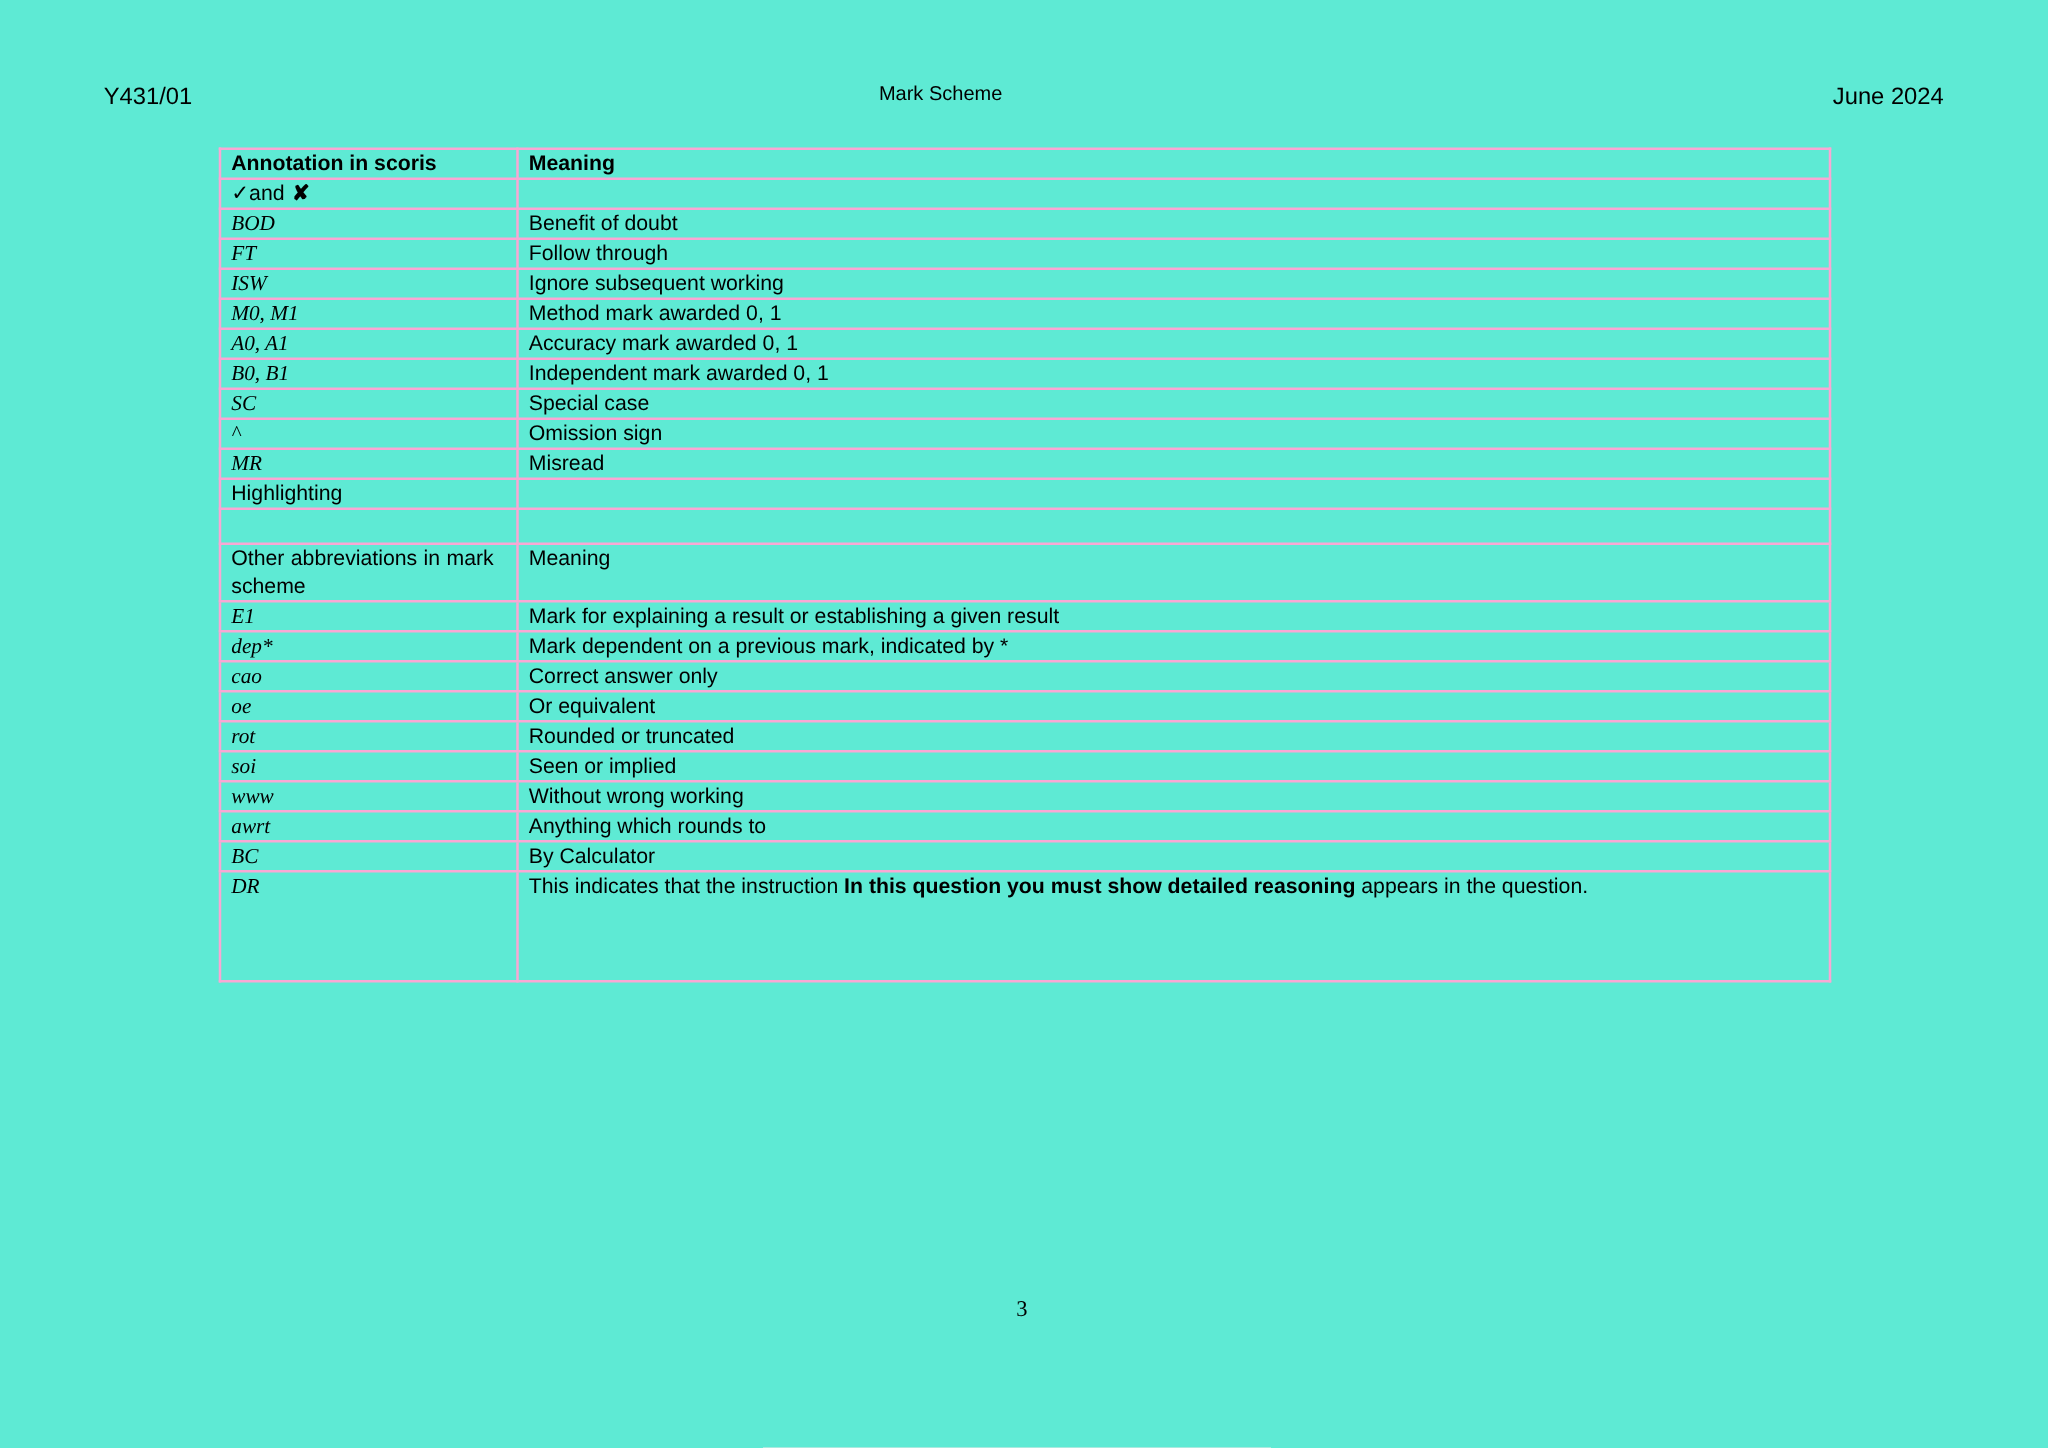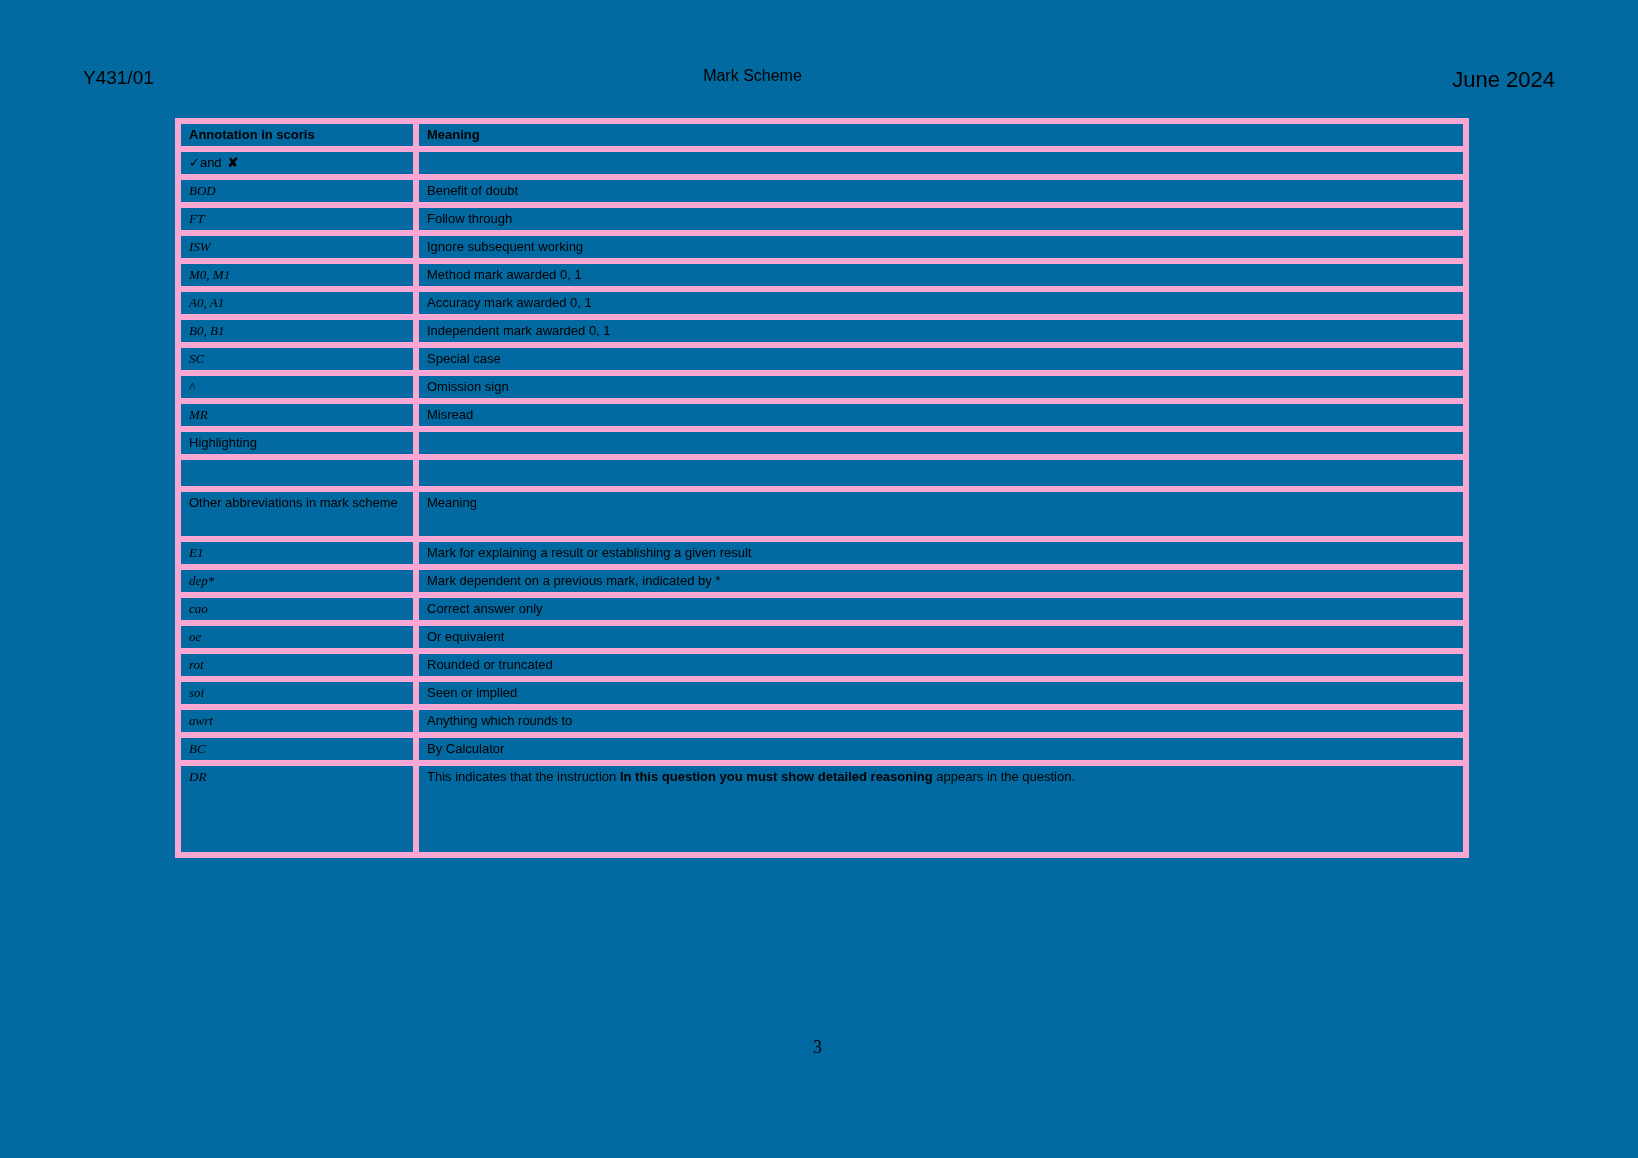--- a/index.html
+++ b/index.html
@@ -1,39 +1,39 @@
 <!DOCTYPE html>
 <html><head>
 <meta charset="utf-8">
 <style>
   html,body{margin:0;padding:0;background:#e8e8e8;}
   .page{
     position:relative;
     width:1638px;height:1158px;
-    background:#0369a1;
+    background:#5eead4;
     overflow:hidden;
     font-family:"Liberation Sans",sans-serif;
     color:#000;
   }
   
   .hdr-left{position:absolute;left:83px;top:67px;font-size:19px;}
   .hdr-center{position:absolute;left:0;top:67px;width:1505px;text-align:center;font-size:16px;}
-  .hdr-right{position:absolute;right:83px;top:67px;font-size:22px;text-align:right;}
+  .hdr-right{position:absolute;right:83px;top:67px;font-size:19px;text-align:right;}
   
   table.marks{
     position:absolute;left:175px;top:118px;
     width:1288px;
     border-collapse:collapse;
     table-layout:fixed;
   }
   table.marks td{
-    border:6px solid #f9a8d4;
+    border:2px solid #f9a8d4;
     padding:0 8px;
     vertical-align:top;
-    font-size:13px;
+    font-size:17px;
     line-height:22px;
     height:21px;
     overflow:hidden;
   }
   col.c1{width:238px;}
   col.c2{width:1050px;}
   td.serif{font-family:"Liberation Serif",serif;font-size:17.5px;font-style:italic;}
   td.sans{font-family:"Liberation Sans",sans-serif;}
   tr.head td{font-weight:bold;}
   tr.spacer td{height:26px;}
@@ -145,20 +145,24 @@
     </tr>
     <tr>
       <td class="serif">rot</td>
       <td class="sans">Rounded or truncated</td>
     </tr>
     <tr>
       <td class="serif">soi</td>
       <td class="sans">Seen or implied</td>
     </tr>
     <tr>
+      <td class="serif">www</td>
+      <td class="sans">Without wrong working</td>
+    </tr>
+    <tr>
       <td class="serif">awrt</td>
       <td class="sans">Anything which rounds to</td>
     </tr>
     <tr>
       <td class="serif">BC</td>
       <td class="sans">By Calculator</td>
     </tr>
     <tr class="dr-row">
       <td class="serif">DR</td>
       <td class="sans"><span>This indicates that the instruction </span><b>In this question you must show detailed reasoning</b><span> appears in the question.</span></td>

